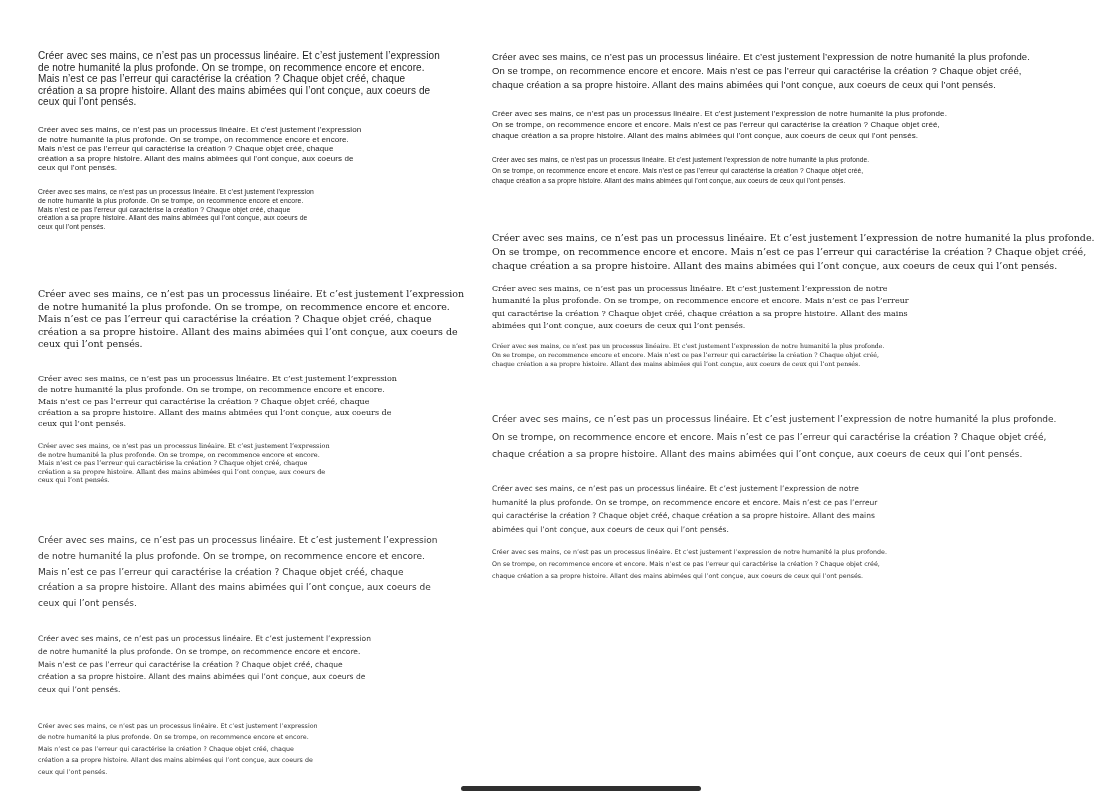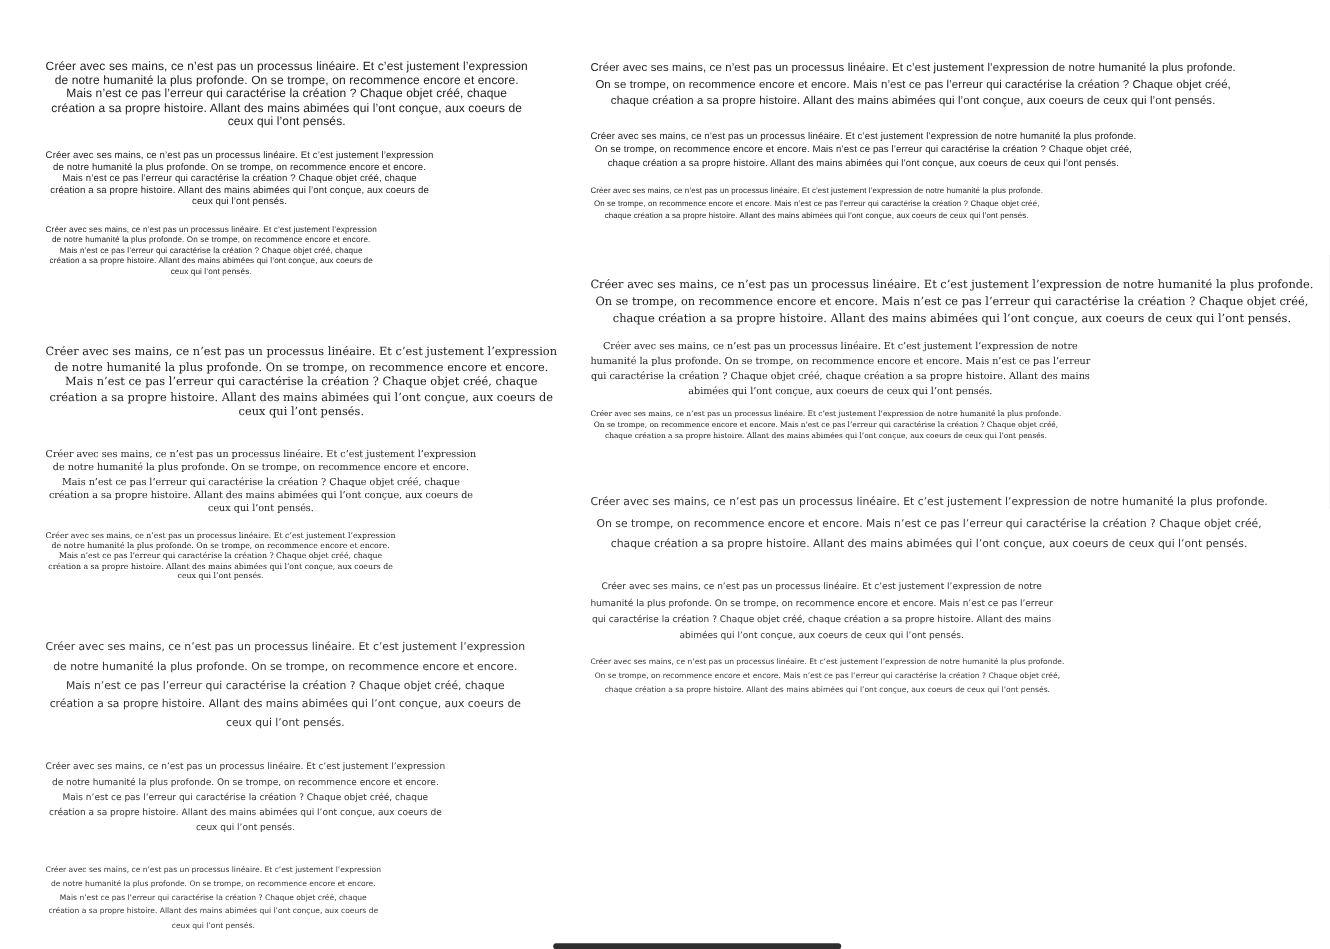--- a/index.html
+++ b/index.html
@@ -15,21 +15,20 @@
     width: 1108px;
     height: 791px;
     background: var(--bg);
     overflow: hidden;
     font-family: "Liberation Sans", sans-serif;
   }
   .block {
     position: absolute;
     white-space: pre;
     color: var(--ink);
-    text-align: center;
     -webkit-font-smoothing: antialiased;
   }
   .f-geo   { font-family: "Liberation Sans", sans-serif; letter-spacing: 0.1px; }
   .f-serif { font-family: "DejaVu Serif", serif; }
   .f-hum   { font-family: "DejaVu Sans", sans-serif; color: var(--ink-soft); }
   .scroll-thumb {
     position: absolute;
     left: 461px;
     top: 786px;
     width: 240px;

